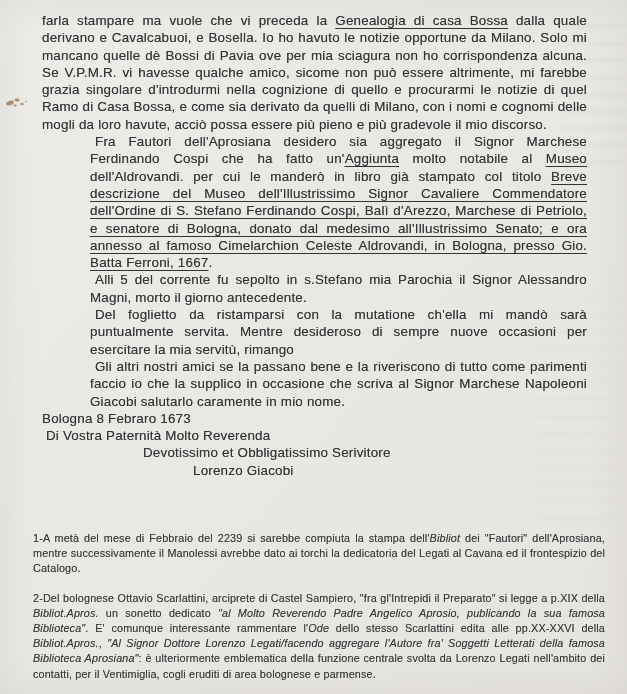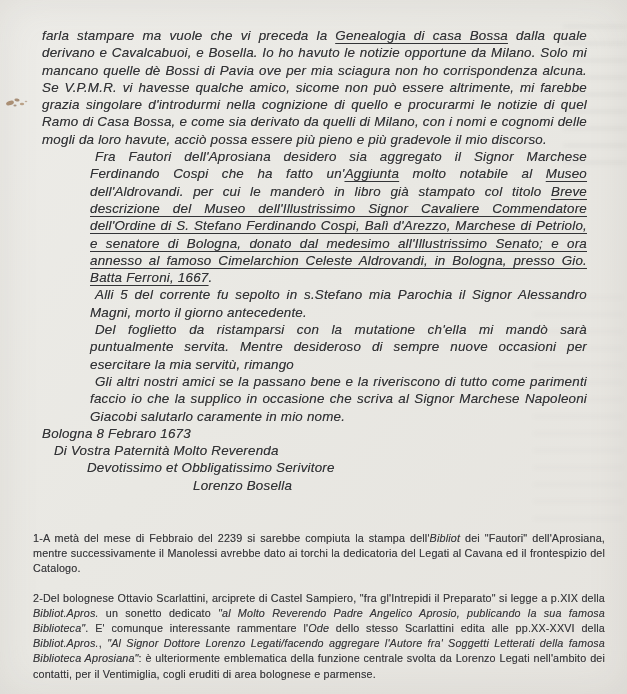--- a/index.html
+++ b/index.html
@@ -11,25 +11,24 @@
   .page{
     position:relative;
     width:627px;height:694px;
     overflow:hidden;
     background:linear-gradient(130deg,#edece8 0%,#e9e8e3 45%,#e6e4df 100%);
     box-shadow:inset 0 0 40px rgba(120,115,105,0.12);
   }
   
   .letter{
     position:absolute;
-    left:42px;top:27px;width:545px;
+    left:42px;top:12px;width:545px;
     color:#333437;
     font-size:13.4px;
     line-height:17.3px;
-    font-style:italic;
     letter-spacing:0.2px;
     text-shadow:0 0 0.5px rgba(45,45,48,0.55);
   }
   .para{
     margin:0;
     text-align:justify;
   }
   .para.indent{text-indent:5px;margin-left:48px;}
   .u{
     text-decoration:underline;
@@ -93,23 +92,23 @@
   <div class="ghost ghost-a"></div>
   <div class="ghost ghost-b"></div>
 
   <div class="letter" id="letter-body">
       <p class="para"><span>farla stampare ma vuole che vi preceda la </span><span class="u">Genealogia di casa Bossa</span><span> dalla quale derivano e Cavalcabuoi, e Bosella. Io ho havuto le notizie opportune da Milano. Solo mi mancano quelle dè Bossi di Pavia ove per mia sciagura non ho corrispondenza alcuna. Se V.P.M.R. vi havesse qualche amico, sicome non può essere altrimente, mi farebbe grazia singolare d'introdurmi nella cognizione di quello e procurarmi le notizie di quel Ramo di Casa Bossa, e come sia derivato da quelli di Milano, con i nomi e cognomi delle mogli da loro havute, acciò possa essere più pieno e più gradevole il mio discorso.</span></p>
       <p class="para indent"><span>Fra Fautori dell'Aprosiana desidero sia aggregato il Signor Marchese Ferdinando Cospi che ha fatto un'</span><span class="u">Aggiunta</span><span> molto notabile al </span><span class="u">Museo</span><span> dell'Aldrovandi. per cui le manderò in libro già stampato col titolo </span><span class="u">Breve descrizione del Museo dell'Illustrissimo Signor Cavaliere Commendatore dell'Ordine di S. Stefano Ferdinando Cospi, Balì d'Arezzo, Marchese di Petriolo, e senatore di Bologna, donato dal medesimo all'Illustrissimo Senato; e ora annesso al famoso Cimelarchion Celeste Aldrovandi, in Bologna, presso Gio. Batta Ferroni, 1667</span><span>.</span></p>
       <p class="para indent"><span>Alli 5 del corrente fu sepolto in s.Stefano mia Parochia il Signor Alessandro Magni, morto il giorno antecedente.</span></p>
       <p class="para indent"><span>Del foglietto da ristamparsi con la mutatione ch'ella mi mandò sarà puntualmente servita. Mentre desideroso di sempre nuove occasioni per esercitare la mia servitù, rimango</span></p>
       <p class="para indent"><span>Gli altri nostri amici se la passano bene e la riveriscono di tutto come parimenti faccio io che la supplico in occasione che scriva al Signor Marchese Napoleoni Giacobi salutarlo caramente in mio nome.</span></p>
       <div class="closing-line" style="margin-left: 0px;">Bologna 8 Febraro 1673</div>
-      <div class="closing-line" style="margin-left: 12px;">Di Vostra Paternità Molto Reverenda</div>
-      <div class="closing-line" style="margin-left: 45px;">Devotissimo et Obbligatissimo Serivitore</div>
-      <div class="closing-line" style="margin-left: 151px;">Lorenzo Bosella</div>
+      <div class="closing-line" style="margin-left: 4px;">Di Vostra Paternità Molto Reverenda</div>
+      <div class="closing-line" style="margin-left: 101px;">Devotissimo et Obbligatissimo Serivitore</div>
+      <div class="closing-line" style="margin-left: 151px;">Lorenzo Giacobi</div>
     </div>
 
   <div class="footnotes" id="footnotes">
       <p class="footnote"><span>1-A metà del mese di Febbraio del 2239 si sarebbe compiuta la stampa dell'</span><span class="it">Bibliot</span><span> dei "Fautori" dell'Aprosiana, mentre successivamente il Manolessi avrebbe dato ai torchi la dedicatoria del Legati al Cavana ed il frontespizio del Catalogo.</span></p>
       <p class="footnote"><span>2-Del bolognese Ottavio Scarlattini, arciprete di Castel Sampiero, "fra gl'Intrepidi il Preparato" si legge a p.XIX della </span><span class="it">Bibliot.Apros.</span><span> un sonetto dedicato </span><span class="it">"al Molto Reverendo Padre Angelico Aprosio, publicando la sua famosa Biblioteca"</span><span>. E' comunque interessante rammentare l'</span><span class="it">Ode</span><span> dello stesso Scarlattini edita alle pp.XX-XXVI della </span><span class="it">Bibliot.Apros.</span><span>, </span><span class="it">"Al Signor Dottore Lorenzo Legati/facendo aggregare l'Autore fra' Soggetti Letterati della famosa Biblioteca Aprosiana"</span><span>: è ulteriormente emblematica della funzione centrale svolta da Lorenzo Legati nell'ambito dei contatti, per il Ventimiglia, cogli eruditi di area bolognese e parmense.</span></p>
     </div>
 
 </div>
 
 </body></html>

